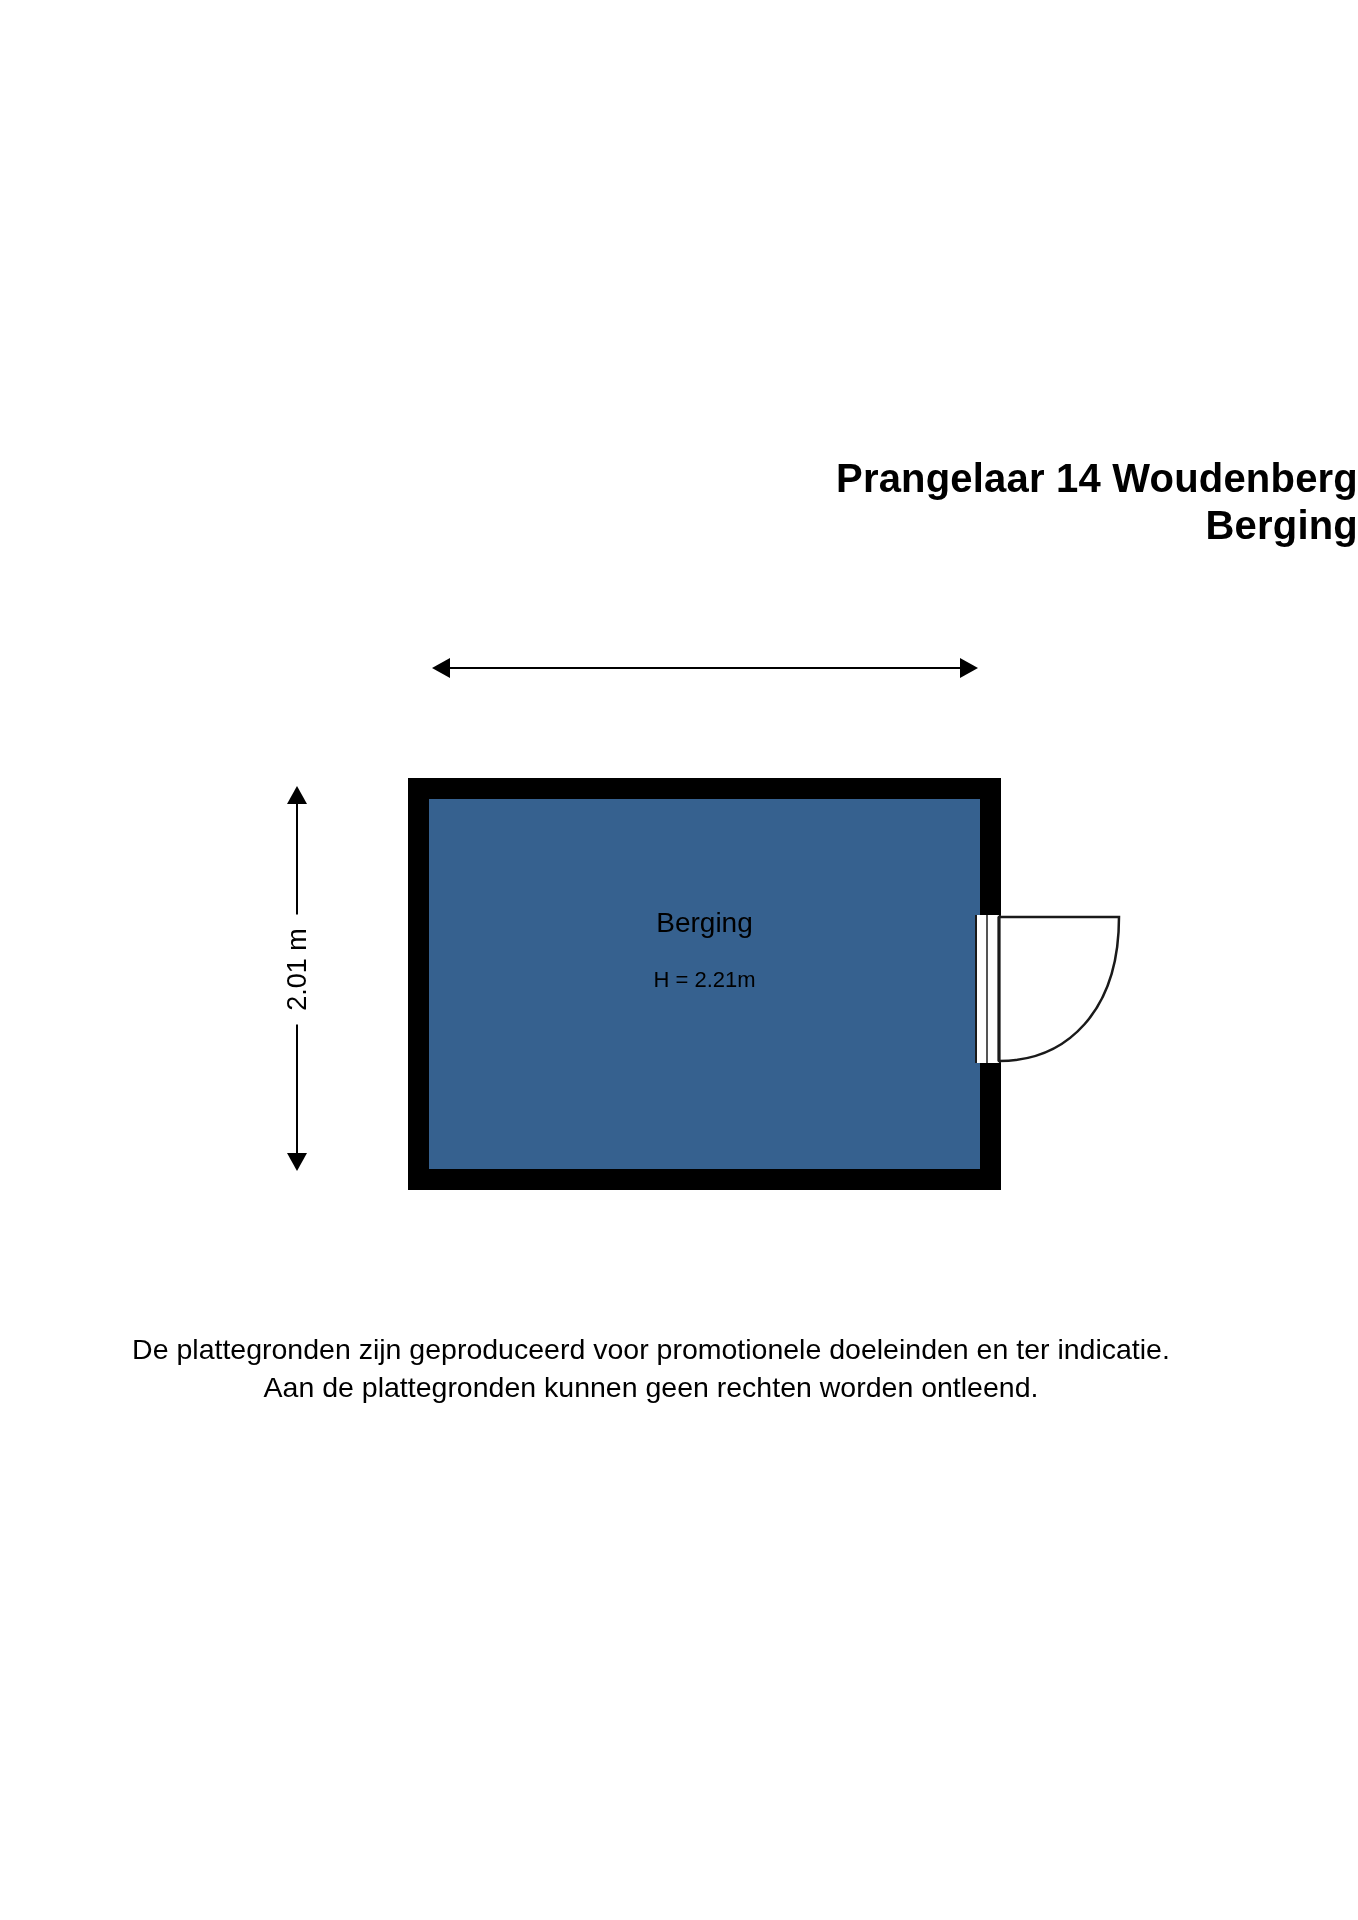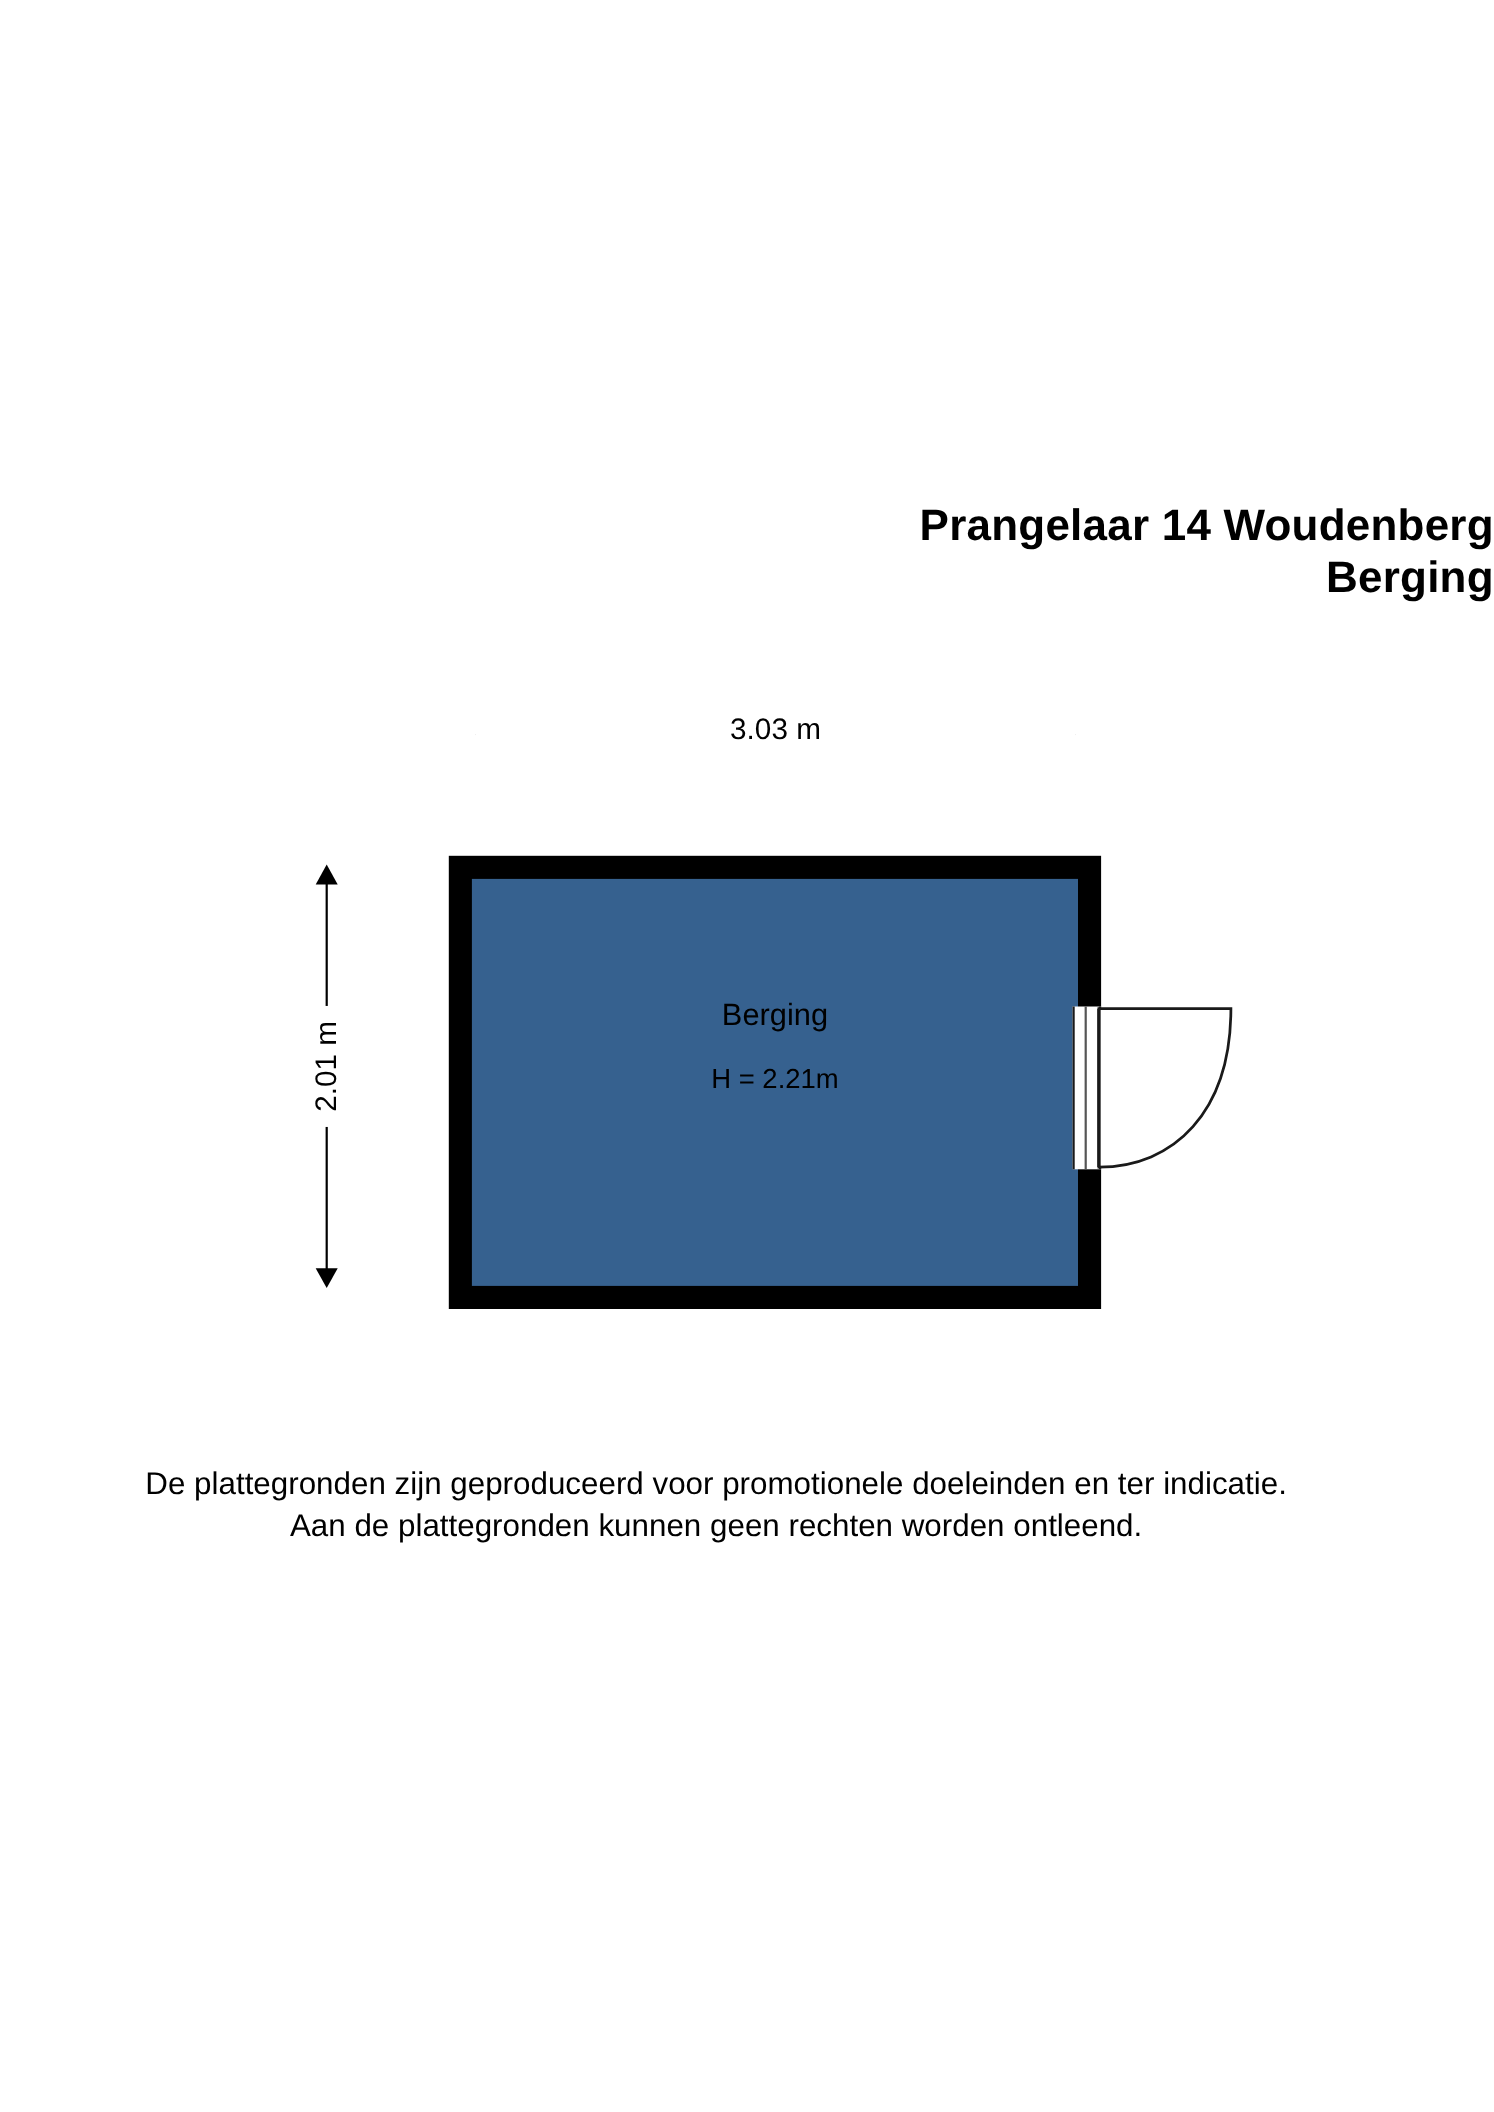--- a/index.html
+++ b/index.html
@@ -163,21 +163,21 @@
     top: 130px;
     width: 593px;
     text-align: center;
     color: #000;
   }
   .room-name {
     font-size: 28px;
     line-height: 1.1;
   }
   .room-height {
-    font-size: 25px;
+    font-size: 22px;
     margin-top: 28px;
   }
 
   
   .door-opening {
     position: absolute;
     left: 975px;
     top: 915px;
     width: 26px;
     height: 148px;
@@ -223,23 +223,20 @@
   <div class="title-line1">Prangelaar 14 Woudenberg</div>
   <div class="title-line2">Berging</div>
 </div>
 
 <div class="plan">
 
   <div class="dim-h">
     <div class="line"></div>
     <div class="arrow-left"></div>
     <div class="arrow-right"></div>
-    <div class="label">
-      <span>3.03 m</span>
-    </div>
   </div>
 
   <div class="dim-v">
     <div class="line"></div>
     <div class="arrow-up"></div>
     <div class="arrow-down"></div>
     <div class="label">
       <span>2.01 m</span>
     </div>
   </div>

